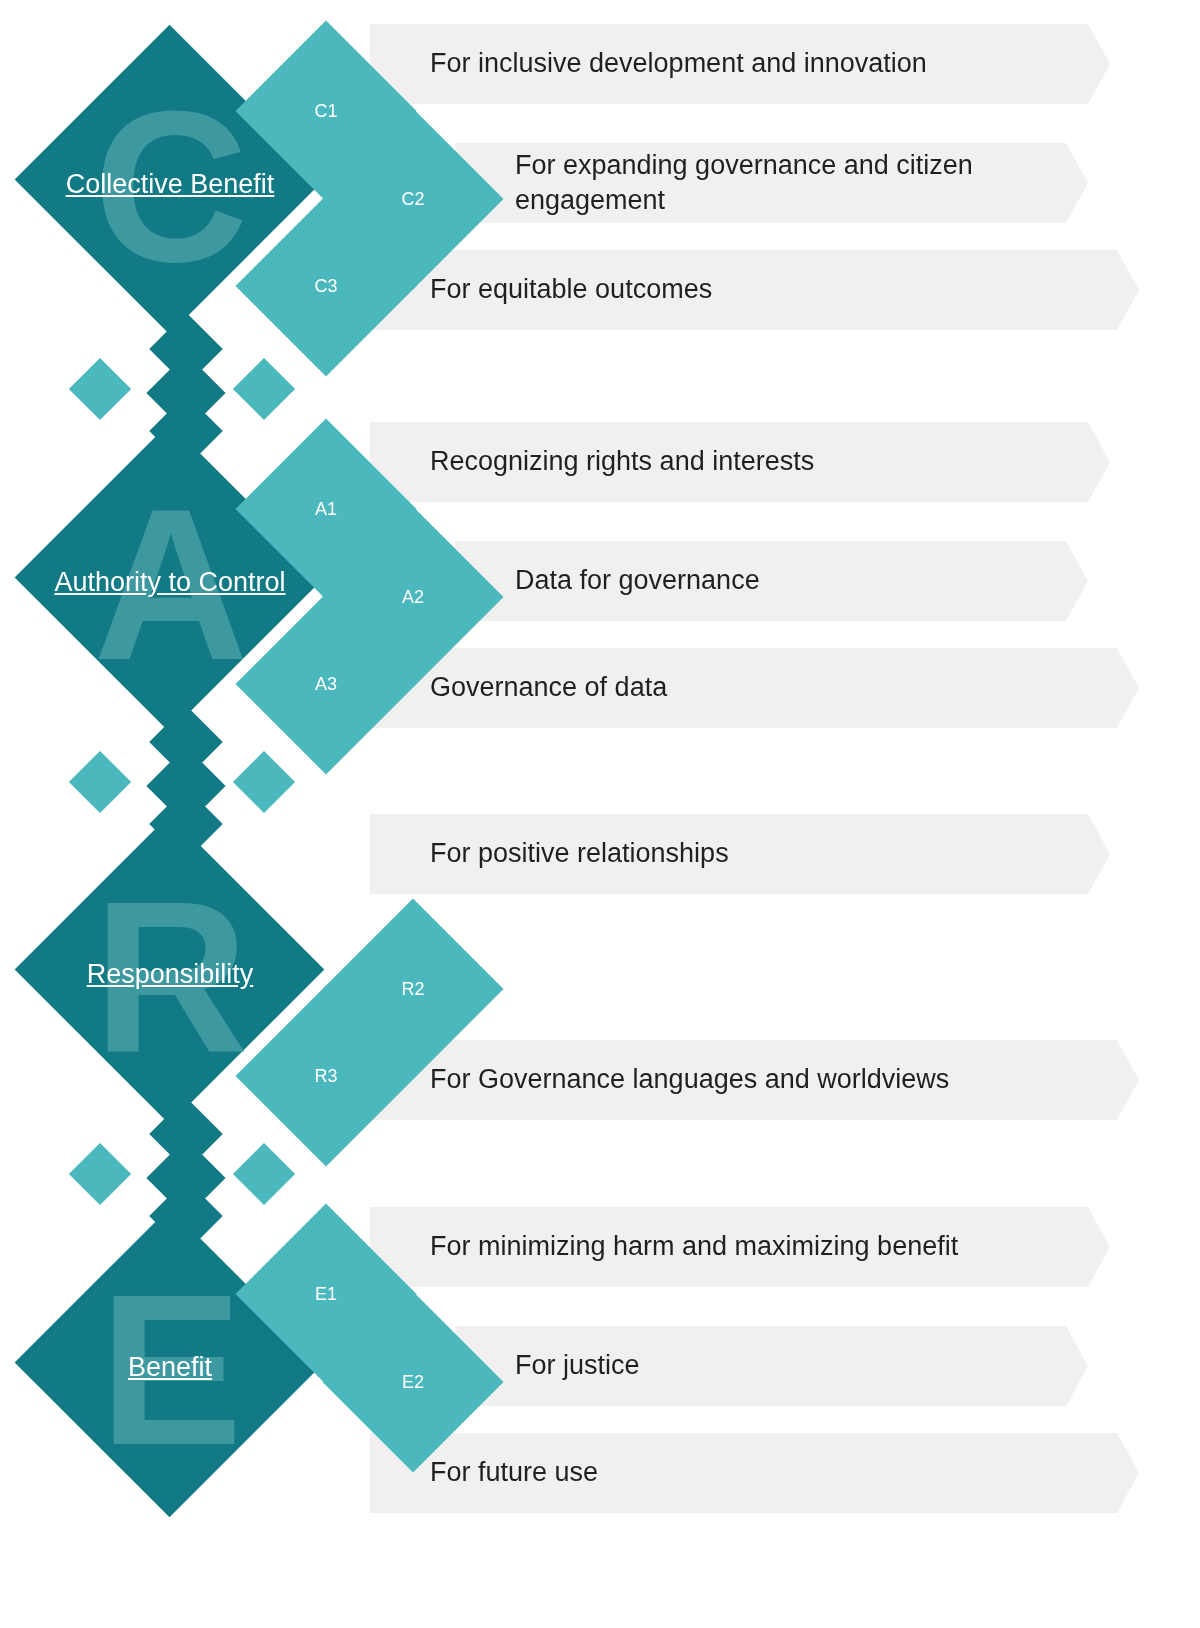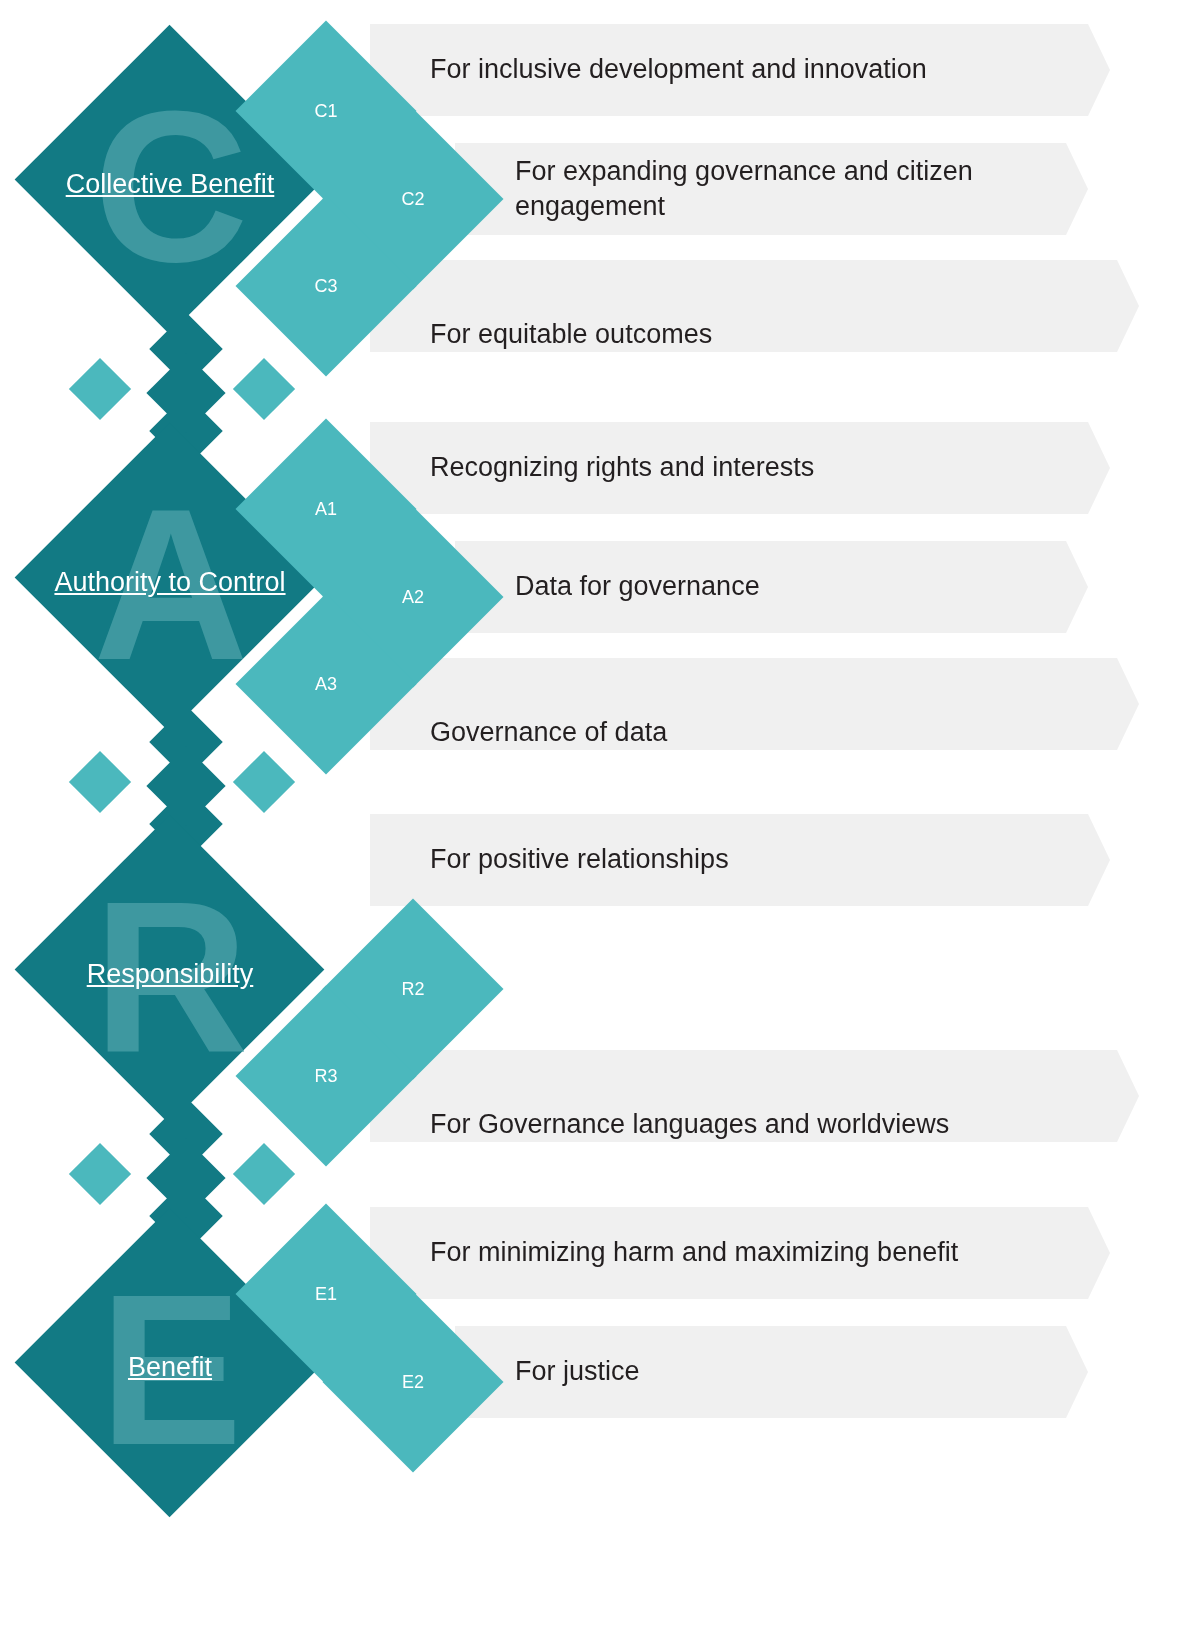--- a/index.html
+++ b/index.html
@@ -111,34 +111,34 @@
     color: #ffffff;
     font-size: 18px;
   }
   .sub.s1 { left: 240px; top: 25px; }
   .sub.s2 { left: 327px; top: 113px; }
   .sub.s3 { left: 240px; top: 200px; }
 
   
   .ribbon {
     position: absolute;
-    height: 92px;
+    height: 80px;
     background: #f0f0f0;
     display: flex;
     align-items: center;
     box-sizing: border-box;
     padding-left: 60px;
     color: #231f20;
     font-size: 27px;
     line-height: 1.3;
     clip-path: polygon(0 0, calc(100% - 22px) 0, 100% 50%, calc(100% - 22px) 100%, 0 100%);
   }
   .ribbon.r1 { left: 370px; top: 24px;  width: 740px; }
   .ribbon.r2 { left: 455px; top: 143px; width: 633px; }
-  .ribbon.r3 { left: 370px; top: 260px; width: 769px; align-items: flex-end; }
+  .ribbon.r3 { left: 370px; top: 250px; width: 769px; }
 
   
   .connector {
     position: absolute;
     left: 60px;
     width: 240px;
     height: 110px;
   }
   .connector .c-dia {
     position: absolute;
@@ -298,20 +298,23 @@
   </div>
 
   <div class="group" id="group-ethics">
 
     <div class="ribbon r1">
       <span>For minimizing harm and maximizing benefit</span>
     </div>
     <div class="ribbon r2">
       <span>For justice</span>
     </div>
+    <div class="ribbon r3">
+      <span>For future use</span>
+    </div>
 
     <div class="principle">
       <div class="dia"></div>
       <div class="ghost">
         <span>E</span>
       </div>
       <div class="plabel">Benefit</div>
     </div>
 
     <div class="sub s1">

